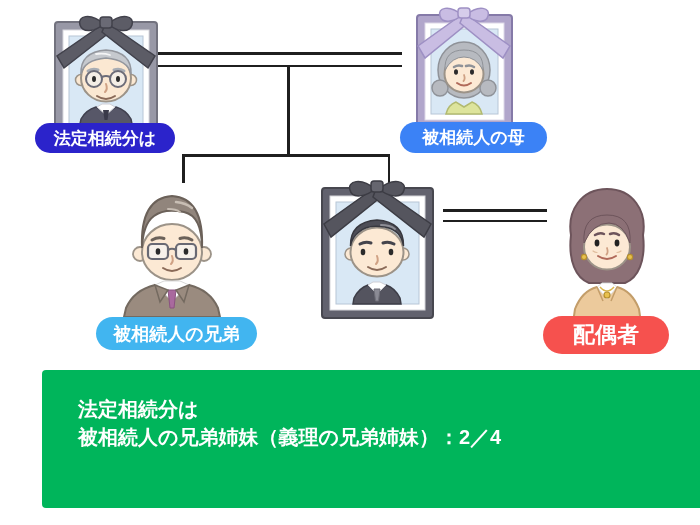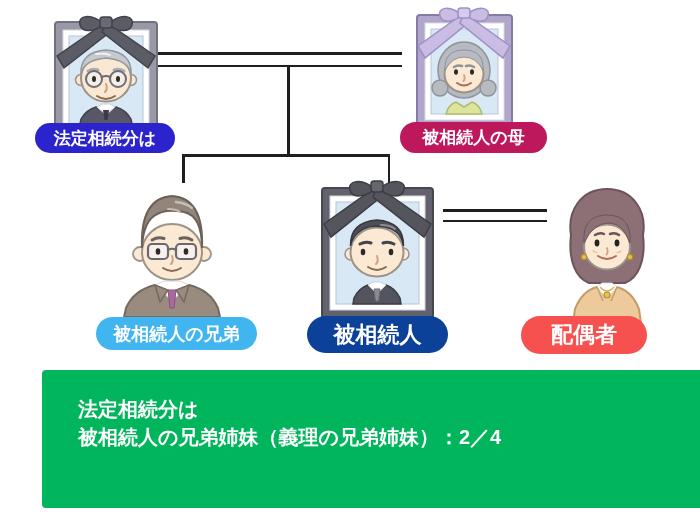--- a/index.html
+++ b/index.html
@@ -11,21 +11,21 @@
   .fig svg{display:block;}
   .conn{position:absolute;background:#1f1f1f;}
   .pill{
     position:absolute;display:flex;align-items:center;justify-content:center;
     color:#ffffff;font-weight:bold;white-space:nowrap;
   }
   #father-label {left:35px; top:123px; width:140px; height:30px; border-radius:16px; font-size:17px;}
   #mother-label {left:400px;top:122px; width:147px; height:31px; border-radius:16px; font-size:17px;}
   #brother-label{left:96px; top:317px; width:161px; height:33px; border-radius:17px; font-size:18px;}
   #decedent-label{left:307px;top:316px; width:141px; height:37px; border-radius:19px; font-size:22px;}
-  #spouse-label {left:521px;top:316px; width:126px; height:38px; border-radius:19px; font-size:22px;}
+  #spouse-label {left:543px;top:316px; width:126px; height:38px; border-radius:19px; font-size:22px;}
   #result-box{
     position:absolute;left:42px;top:370px;width:683px;height:138px;border-radius:4px;
     box-sizing:border-box;padding:26px 36px 0 36px;
   }
   #result-box .line{
     color:#ffffff;font-weight:bold;font-size:20px;line-height:27.5px;white-space:nowrap;
   }
   
   #line-parents-marriage-1{left:157px;top:52px;width:245px;height:2.5px;}
   #line-parents-marriage-2{left:157px;top:64.5px;width:245px;height:2.5px;}
@@ -174,23 +174,22 @@
       <path d="M68,69.5 q2,0 4,-1.5" fill="none" stroke="#e0bd9c" stroke-width="1.2" stroke-linecap="round"></path>
       <path d="M24,140 L26,126 Q33,108 48,104 L58,111 L68,104 Q83,108 90,126 L92,140 Z" fill="#ecca9c" stroke="#c39d69" stroke-width="2"></path>
       <polygon points="48,104 58,116 68,104 63,100 53,100" fill="#ffffff" stroke="#dddddd" stroke-width="1"></polygon>
       <path d="M48,104 L54,118 M68,104 L62,118" fill="none" stroke="#c39d69" stroke-width="1.5"></path>
       <path d="M51,104 Q58,112 65,104" fill="none" stroke="#d9b64e" stroke-width="1.6"></path>
       <circle cx="58" cy="112" r="3" fill="#e9c14d" stroke="#b58f2e" stroke-width="1.2"></circle>
     </svg>
   </div>
 
   <div class="pill" id="father-label" style="background-color: rgb(43, 35, 203);">法定相続分は</div>
-  <div class="pill" id="mother-label" style="background-color: #be185d;">被相続人の母</div>
+  <div class="pill" id="mother-label" style="background-color: #3b82f6;">被相続人の母</div>
   <div class="pill" id="brother-label" style="background-color: rgb(65, 181, 240); font-family: Liberation Mono, monospace;">被相続人の兄弟</div>
-  <div class="pill" id="decedent-label" style="background-color: rgb(11, 65, 152);">被相続人</div>
   <div class="pill" id="spouse-label" style="background-color: rgb(246, 81, 78);">配偶者</div>
 
   <div id="result-box" style="background-color: rgb(0, 181, 91);">
     <div class="line">法定相続分は</div>
     <div class="line">被相続人の兄弟姉妹（義理の兄弟姉妹）：2／4</div>
   </div>
 
 </div>
 
 </body></html>

